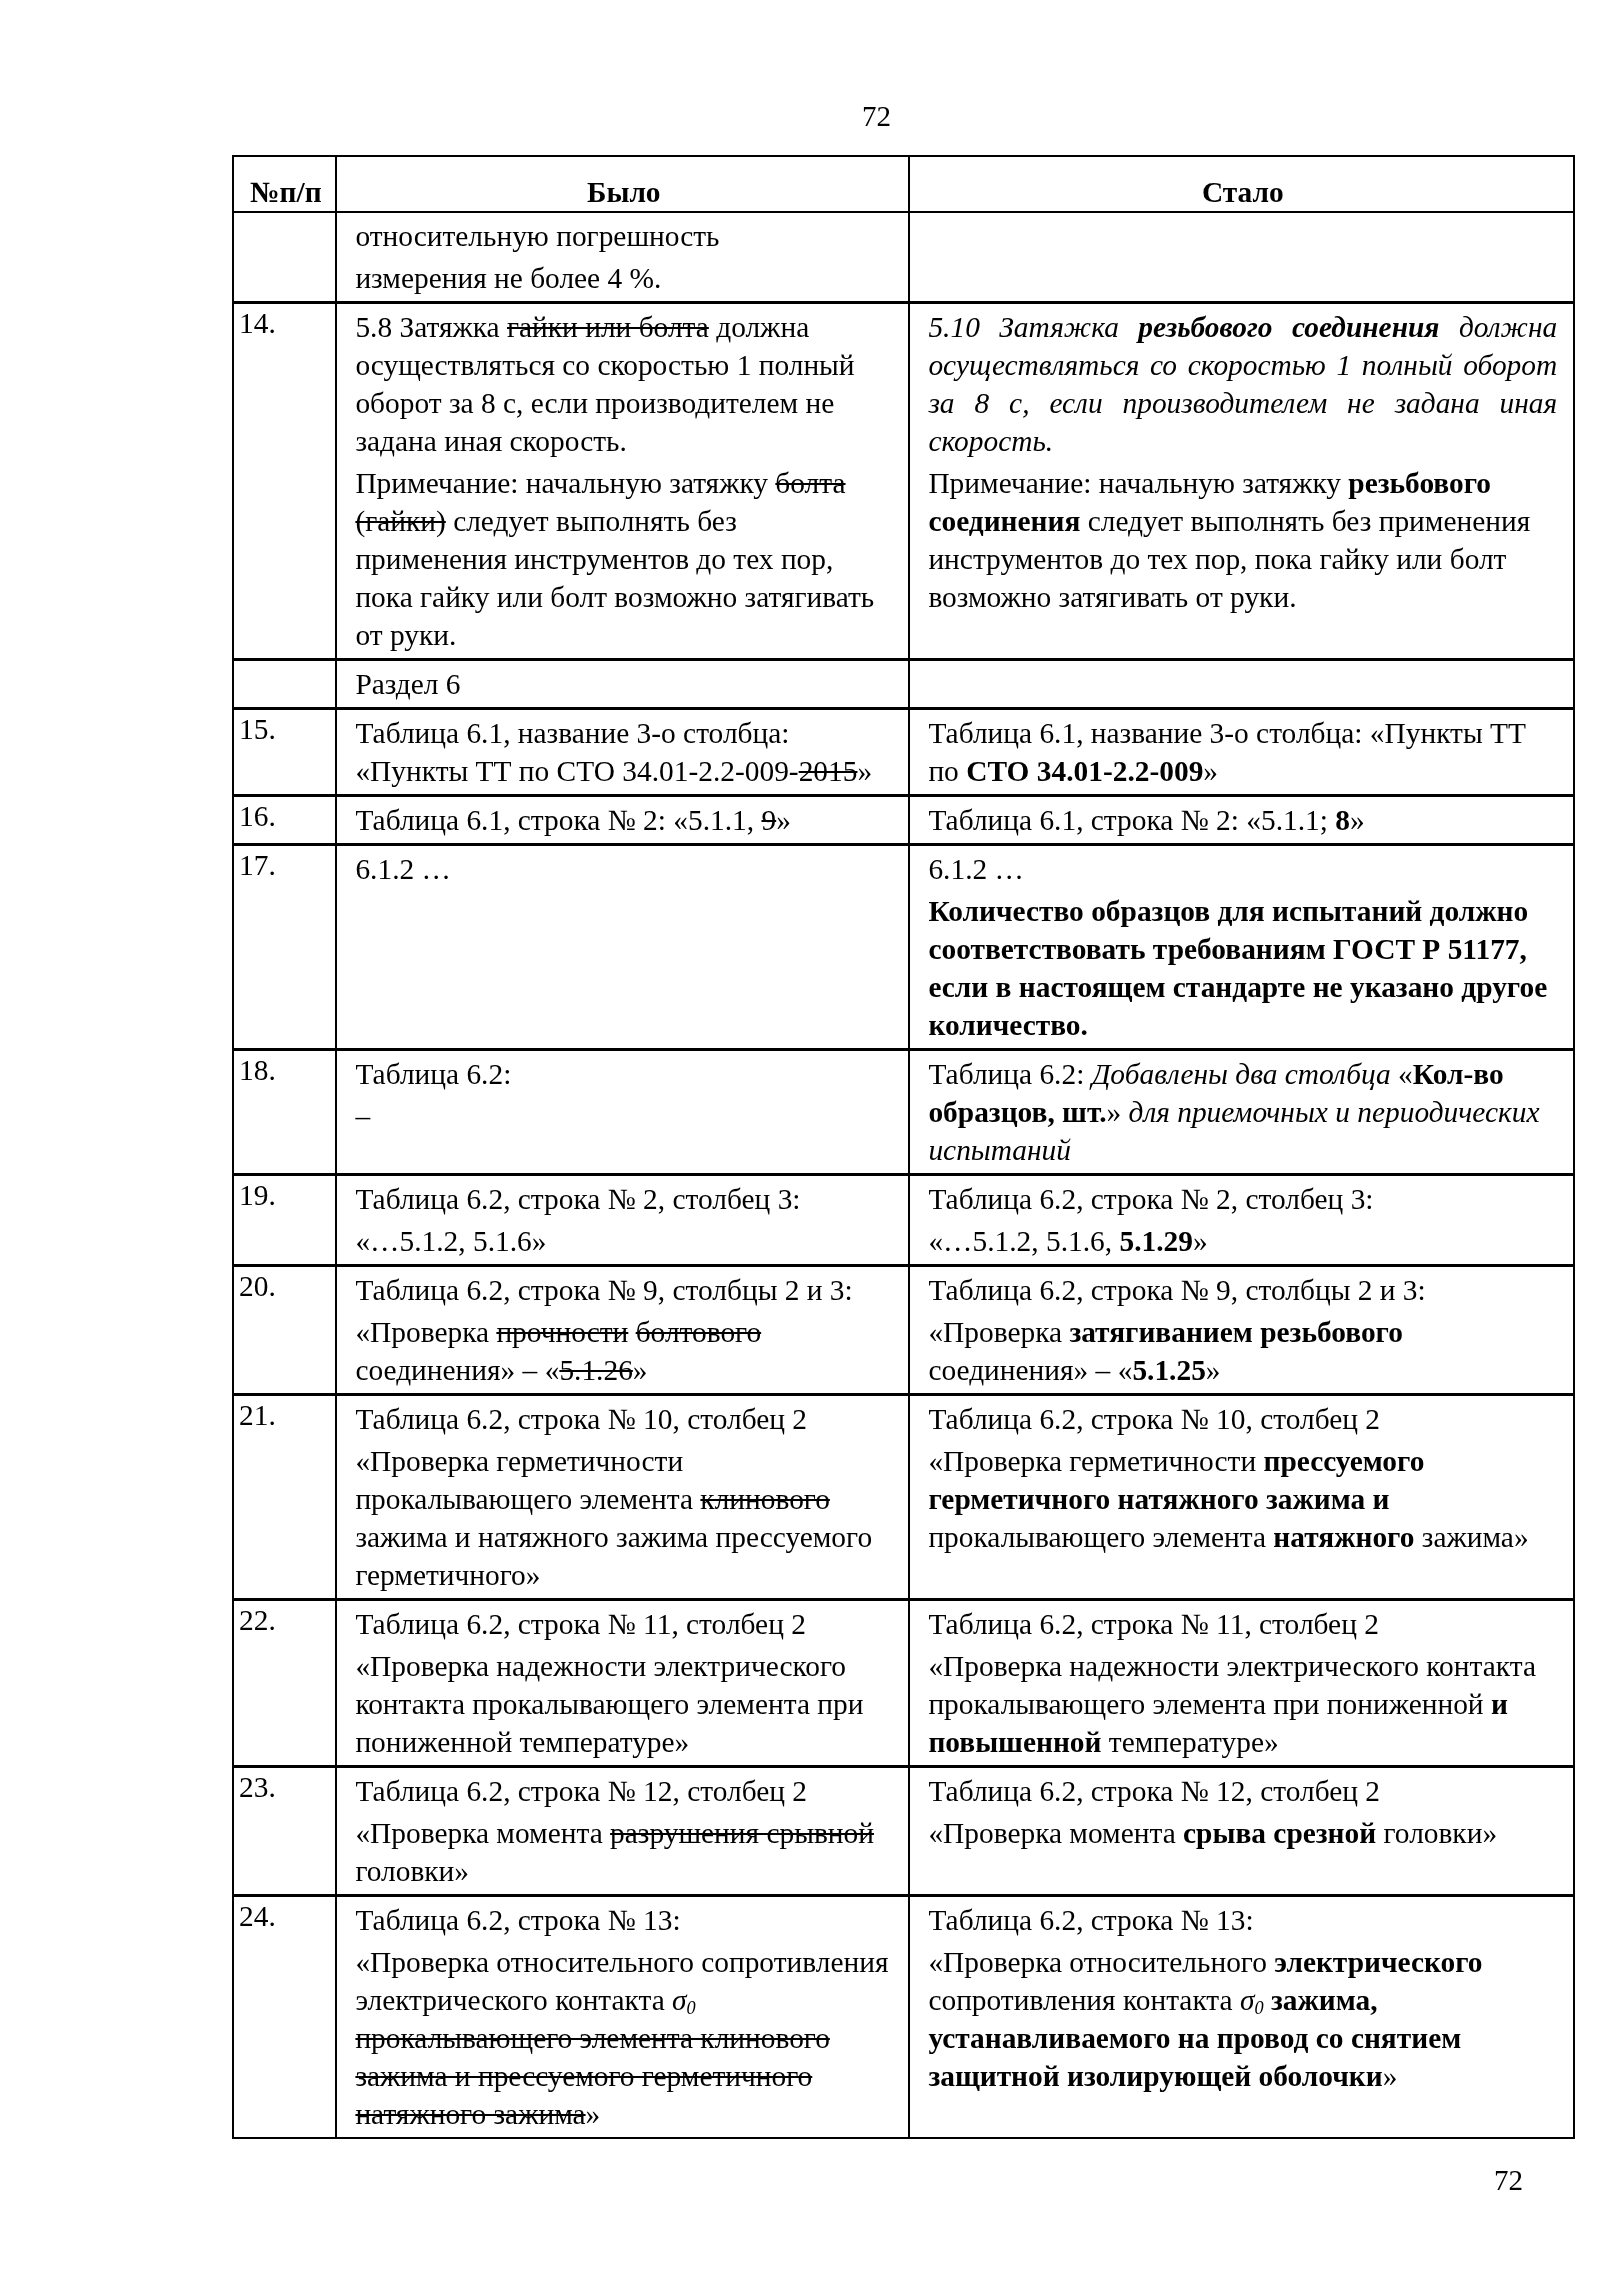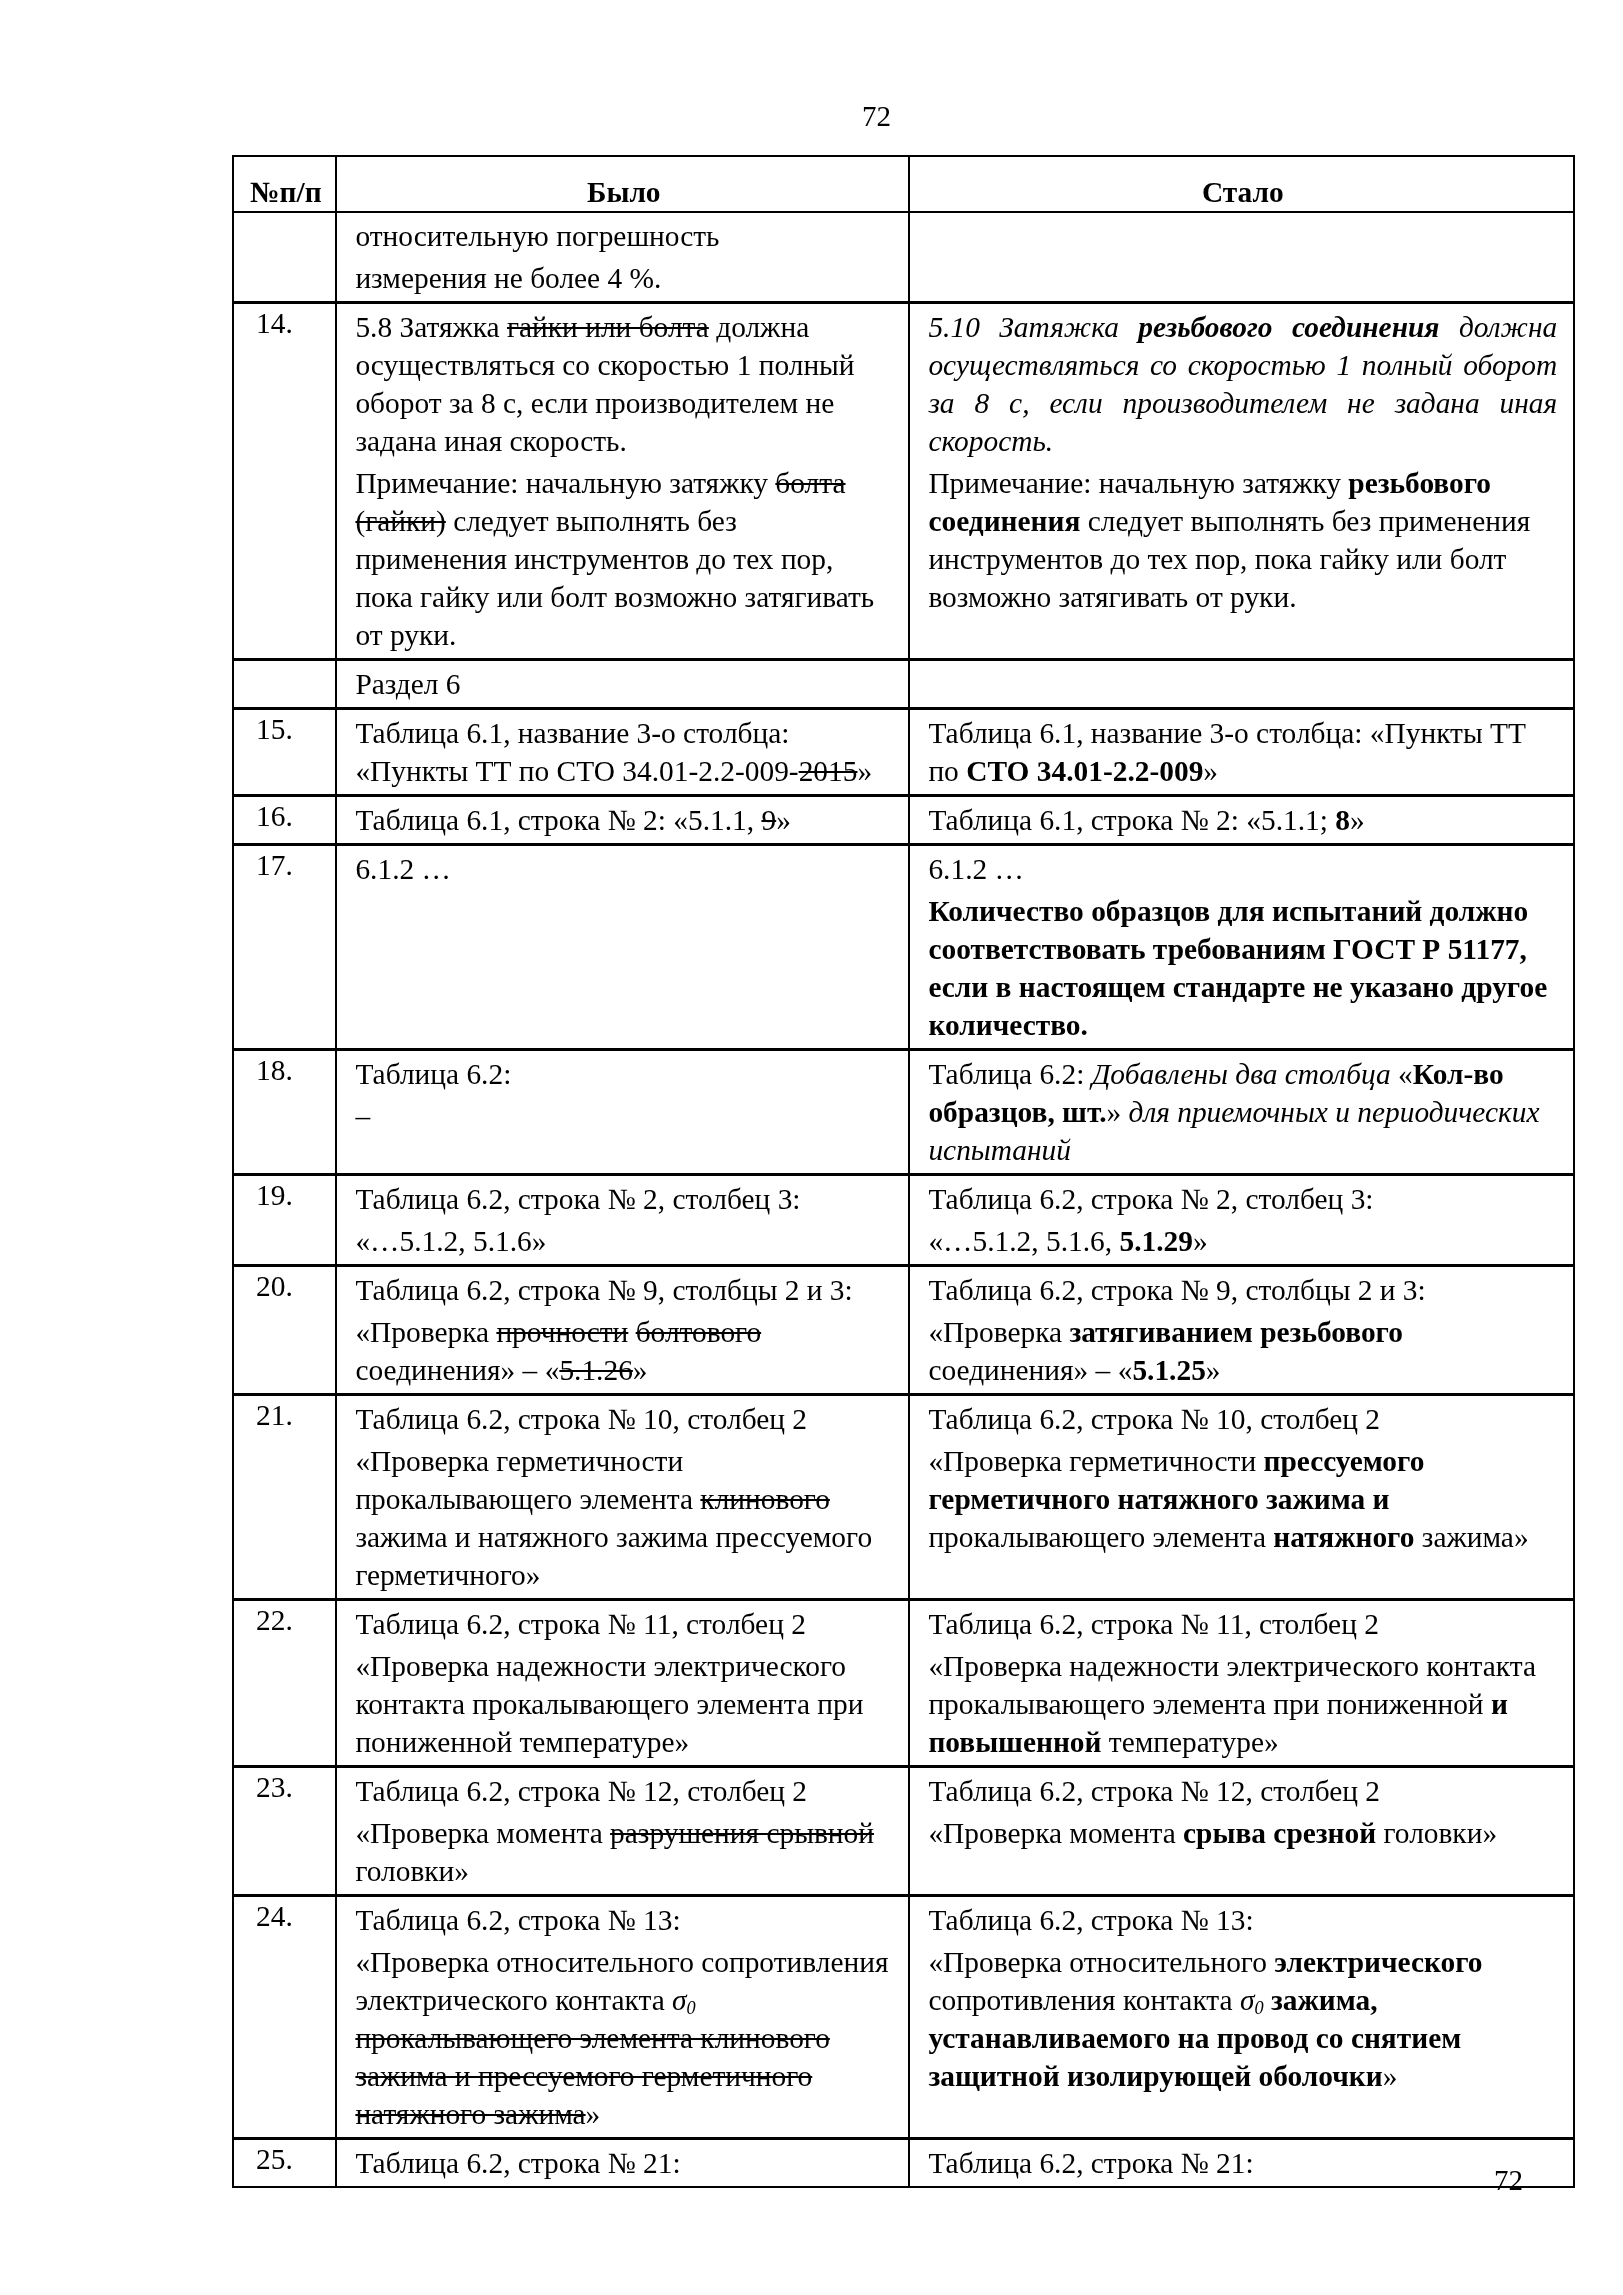--- a/index.html
+++ b/index.html
@@ -10,21 +10,21 @@
   .page-num.bottom { left: 1494px; top: 2166px; }
   table.diff { position: absolute; left: 232px; top: 155px; width: 1341px;
                border-collapse: collapse; table-layout: fixed; }
   table.diff col.c1 { width: 103px; }
   table.diff col.c2 { width: 573px; }
   table.diff col.c3 { width: 665px; }
   table.diff th, table.diff td { border: 2px solid #000; vertical-align: top;
                font-size: 29.4px; line-height: 38px; padding: 0 11.8px 0 14.4px; }
   table.diff th { font-weight: bold; text-align: center; padding-top: 16px; }
   table.diff tr.heavy td { border-top-width: 3.9px; }
-  table.diff td.num { padding-left: 22px; }
+  table.diff td.num { padding-left: 5px; }
   .para { margin: 4px; }
   .just { text-align: justify; text-align-last: left; font-style: italic; }
   .b { font-weight: bold; }
   .s { text-decoration: line-through; text-decoration-thickness: 2px; }
   .i { font-style: italic; }
   sub.sub { font-size: 18.3px; line-height: 0; vertical-align: -3.9px; font-style: italic; }
 </style>
 </head>
 <body>
 
@@ -167,26 +167,17 @@
         <td class="num"><span>24.</span></td>
         <td>
           <div class="para"><span>Таблица 6.2, строка № 13:</span></div>
           <div class="para"><span>«Проверка относительного сопротивления электрического контакта </span><span class="i">σ</span><sub class="sub">0</sub><span> </span><span class="s">прокалывающего элемента клинового зажима и прессуемого герметичного натяжного зажима</span><span>»</span></div>
         </td>
         <td>
           <div class="para"><span>Таблица 6.2, строка № 13:</span></div>
           <div class="para"><span>«Проверка относительного </span><span class="b">электрического</span><span> сопротивления контакта </span><span class="i">σ</span><sub class="sub">0</sub><span> </span><span class="b">зажима, устанавливаемого на провод со снятием защитной изолирующей оболочки</span><span>»</span></div>
         </td>
       </tr>
-      <tr class="heavy">
-        <td class="num"><span>25.</span></td>
-        <td>
-          <div class="para"><span>Таблица 6.2, строка № 21:</span></div>
-        </td>
-        <td>
-          <div class="para"><span>Таблица 6.2, строка № 21:</span></div>
-        </td>
-      </tr>
     </tbody>
 </table>
 
 <div class="page-num bottom">72</div>
 
 
 </body></html>

